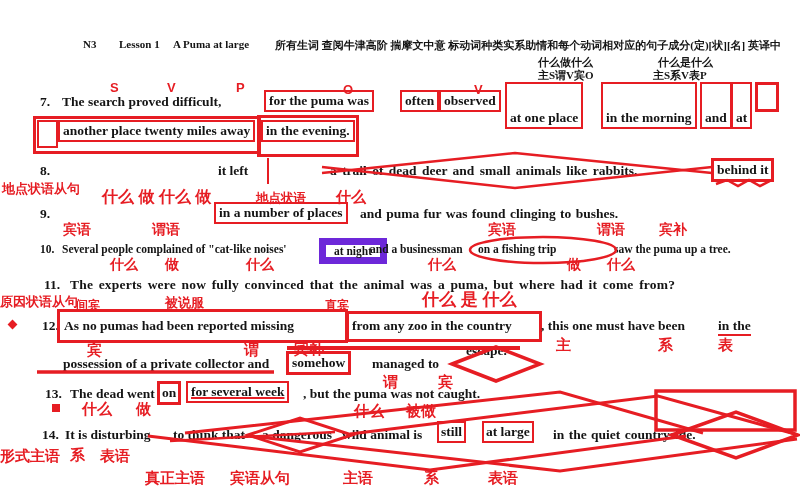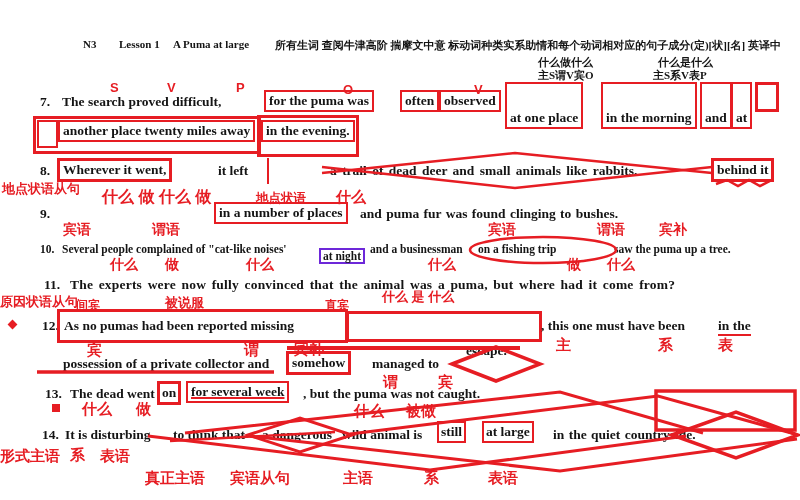--- a/index.html
+++ b/index.html
@@ -6,21 +6,21 @@
   #canvas{position:relative;width:800px;height:500px;background:#ffffff;overflow:hidden;
           font-family:"Liberation Serif",serif;}
   .k{position:absolute;color:#141414;font-family:"Liberation Serif",serif;font-weight:bold;white-space:nowrap;}
   .f11{font-size:11px;margin-left:15px;}
   .f115{font-size:11.5px;}
   .f13{font-size:13.5px;}
   .r{position:absolute;color:#e61d23;font-family:"Liberation Sans","DejaVu Sans",sans-serif;
      font-weight:bold;white-space:nowrap;font-size:14px;}
   .rs{font-size:12px;}
   .rb{font-size:15px;}
-  .rxl{font-size:13px;}
+  .rxl{font-size:17px;margin-left:40px;}
   .rhead{font-size:13px;}
   .bx{border:2.5px solid #e61d23;padding:1px 3px;}
   .bx3{border:3px solid #e61d23;padding:1px 3px;}
   .tall{padding-top:26px;}
   .box{position:absolute;border:3px solid #e61d23;}
   .mark{position:absolute;color:#e61d23;font-family:"Liberation Sans","DejaVu Sans",sans-serif;
         font-weight:bold;font-size:13px;}
   .sq{position:absolute;background:#e61d23;}
   svg{position:absolute;left:0;top:0;pointer-events:none;}
 </style>
@@ -54,41 +54,40 @@
   <span class="k f13 bx tall" style="left:700px;top:82px">and</span>
   <span class="k f13 bx tall" style="left:731px;top:82px">at</span>
   <div class="box" style="left:755px;top:82px;width:18px;height:24px"></div>
   <div class="box" style="left:33px;top:116px;width:222px;height:32px"></div>
   <div class="box" style="left:37px;top:120px;width:17px;height:24px;border-width:2.5px"></div>
   <span class="k f13 bx" style="left:58px;top:120px">another place twenty miles away</span>
   <div class="box" style="left:257px;top:115px;width:96px;height:36px"></div>
   <span class="k f13 bx" style="left:261px;top:120px">in the evening.</span>
 
   <span class="k f13" style="left:40px;top:163px">8.</span>
-  <span class="k f13 bx3" style="left:57px;top:158px">Wherever it went,</span>
   <span class="k f13" style="left:218px;top:163px">it left</span>
   <span class="k f13" style="left:330px;top:163px;word-spacing:2px">a trail of dead deer and small animals like rabbits.</span>
   <span class="k f13 bx3" style="left:711px;top:158px">behind it</span>
   <span class="r rhead" style="left:2px;top:180px">地点状语从句</span>
   <span class="r" style="left:102px;top:187px;font-size:16px">什么 做 什么 做</span>
   <span class="r" style="left:256px;top:190px;font-size:12.5px">地点状语</span>
   <span class="r rb" style="left:336px;top:188px">什么</span>
 
   <span class="k f13" style="left:40px;top:206px">9.</span>
   <span class="k f13 bx" style="left:214px;top:202px">in a number of places</span>
   <span class="k f13" style="left:360px;top:206px;word-spacing:1px">and puma fur was found clinging to bushes.</span>
   <span class="r" style="left:63px;top:221px">宾语</span>
   <span class="r" style="left:152px;top:221px">谓语</span>
   <span class="r" style="left:488px;top:221px">宾语</span>
   <span class="r" style="left:597px;top:221px">谓语</span>
   <span class="r" style="left:659px;top:221px">宾补</span>
 
   <span class="k f115" style="left:40px;top:243px">10.</span>
   <span class="k f115" style="left:62px;top:243px">Several people complained of "cat-like noises'</span>
-  <span class="k f115" style="left:319px;top:248px;border:2px solid #6d28d9;padding:0 2px">at night</span>
+  <span class="k f115" style="left:319px;top:238px;border:7px solid #6d28d9;padding:0 8px">at night</span>
   <span class="k f115" style="left:370px;top:243px">and a businessman</span>
   <span class="k f115" style="left:478px;top:243px">on a fishing trip</span>
   <span class="k f115" style="left:614px;top:243px">saw the puma up a tree.</span>
   <span class="r" style="left:110px;top:256px">什么</span>
   <span class="r" style="left:165px;top:256px">做</span>
   <span class="r" style="left:246px;top:256px">什么</span>
   <span class="r" style="left:428px;top:256px">什么</span>
   <span class="r" style="left:567px;top:256px">做</span>
   <span class="r" style="left:607px;top:256px">什么</span>
 
@@ -98,20 +97,21 @@
   <span class="r rs" style="left:76px;top:297px">间宾</span>
   <span class="r rhead" style="left:165px;top:294px">被说服</span>
   <span class="r rs" style="left:325px;top:297px">直宾</span>
   <span class="r rxl" style="left:382px;top:288px">什么 是 什么</span>
 
   <div class="sq" style="left:9px;top:321px;width:7px;height:7px;transform:rotate(45deg)"></div>
   <span class="k f13" style="left:42px;top:318px">12.</span>
   <div class="box" style="left:57px;top:309px;width:285px;height:28px"></div>
   <span class="k f13" style="left:64px;top:318px">As no pumas had been reported missing</span>
   <div class="box" style="left:346px;top:311px;width:190px;height:25px"></div>
+  <span class="k f13" style="left:352px;top:318px">from any zoo in the country</span>
   <span class="k f13" style="left:541px;top:318px">, this one must have been</span>
   <span class="k f13" style="left:718px;top:318px;border-bottom:2.5px solid #e61d23">in the</span>
   <span class="r rb" style="left:556px;top:336px">主</span>
   <span class="r rb" style="left:658px;top:336px">系</span>
   <span class="r rb" style="left:718px;top:336px">表</span>
   <span class="r rb" style="left:87px;top:341px">宾</span>
   <span class="r rb" style="left:244px;top:341px">谓</span>
   <span class="r rb" style="left:294px;top:340px">宾补</span>
   <span class="k f13" style="left:63px;top:356px">possession of a private collector and</span>
   <span class="k f13 bx3" style="left:286px;top:351px">somehow</span>

